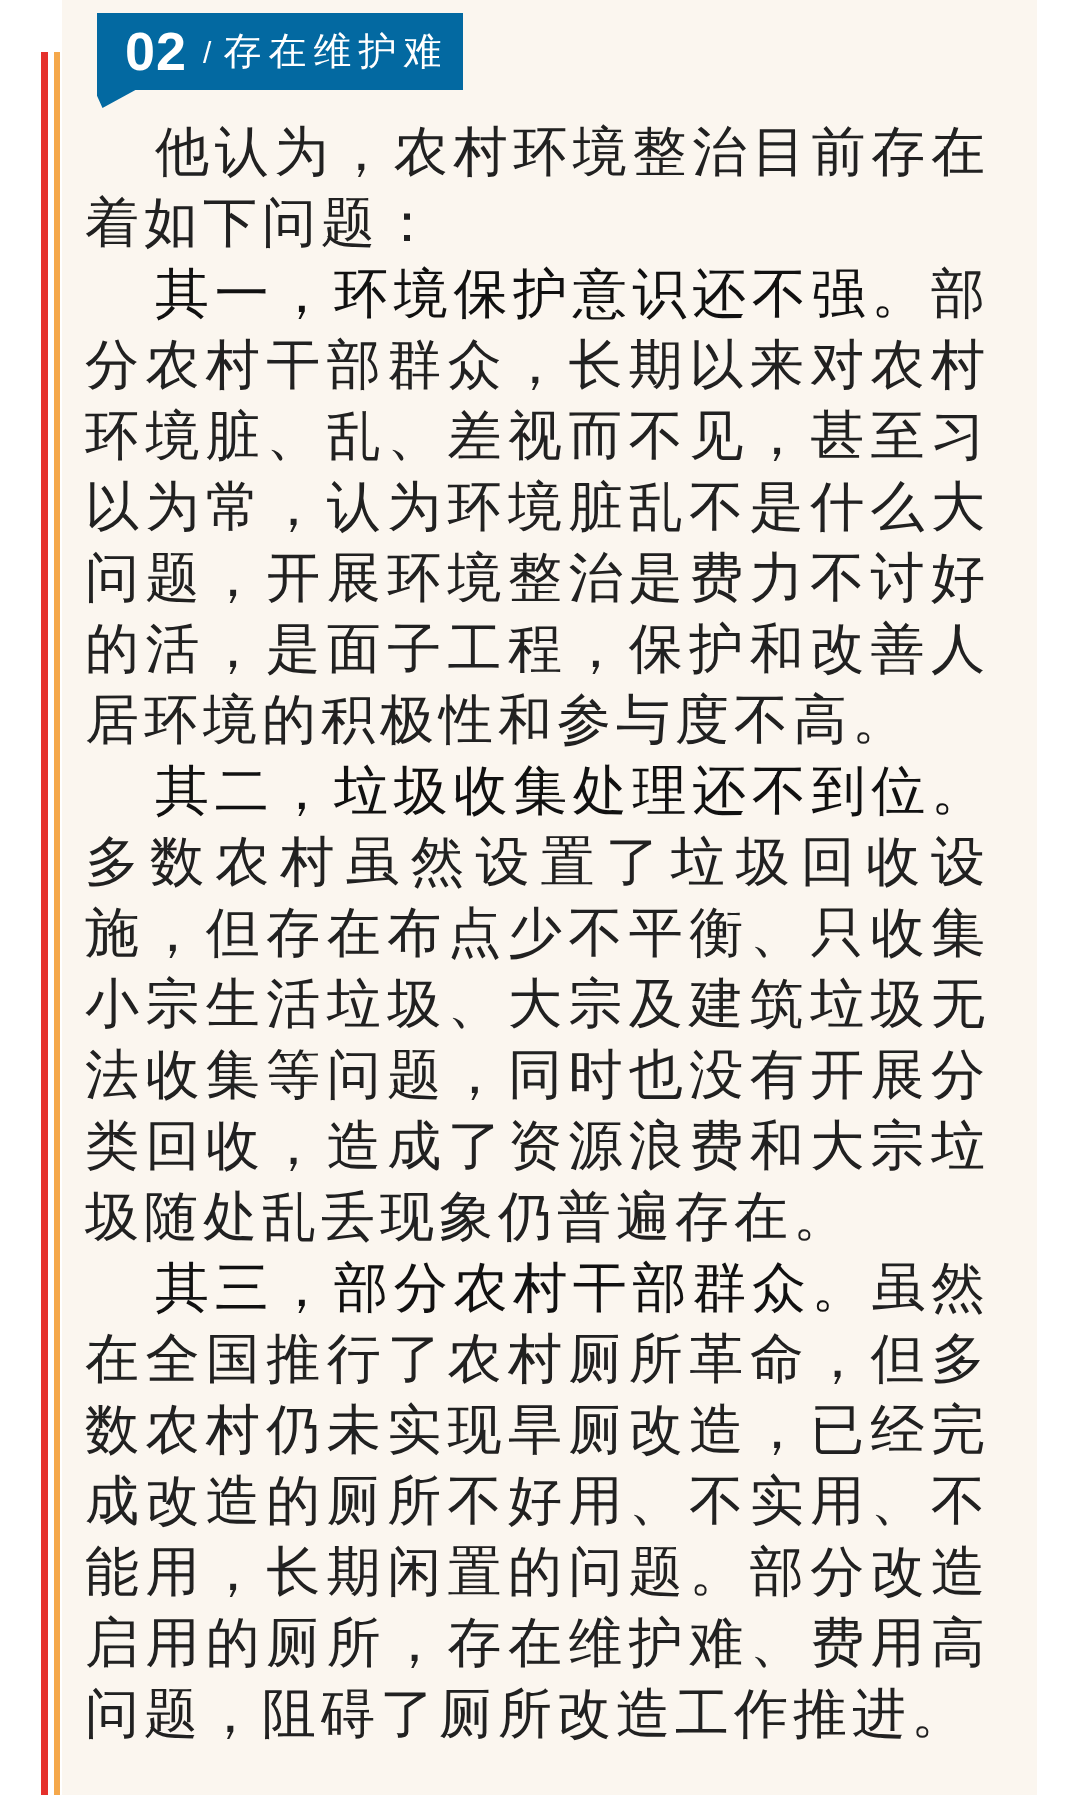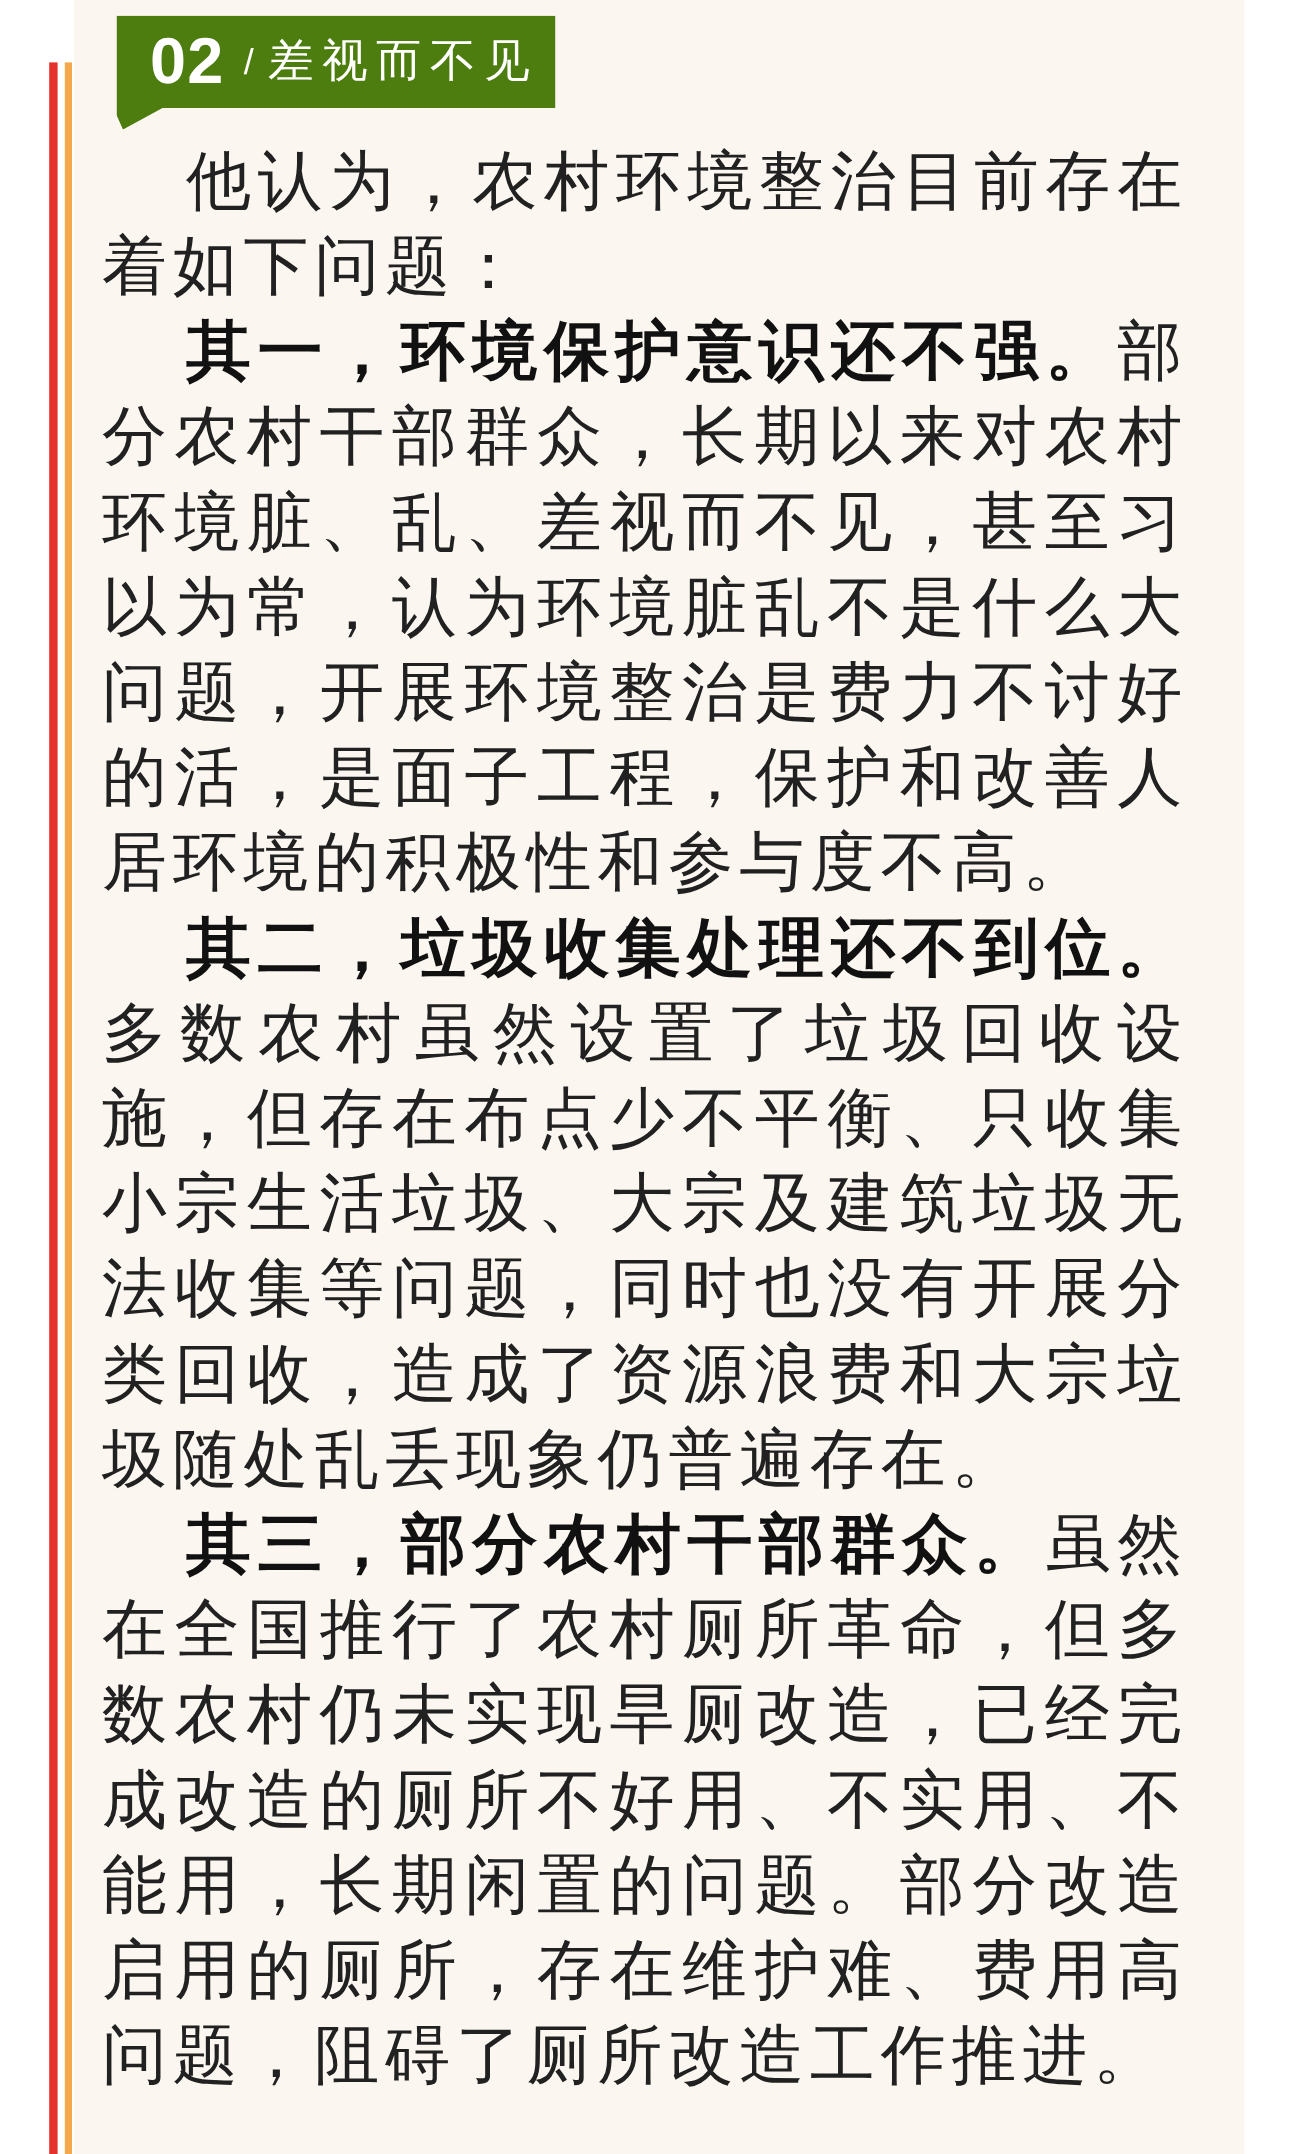--- a/index.html
+++ b/index.html
@@ -26,21 +26,21 @@
   .line-orange {
     position: absolute;
     left: 54px; top: 52px;
     width: 6px; height: 1743px;
     background: #f5a84b;
   }
   .badge {
     position: absolute;
     left: 97px; top: 13px;
     width: 366px; height: 95px;
-    background: #4d7c0f;
+    background: #0369a1;
     clip-path: polygon(0 0, 100% 0, 100% 81%, 10.5% 81%, 1.5% 100%, 0 87%);
     color: #ffffff;
     display: flex;
     align-items: center;
     box-sizing: border-box;
     padding: 0 0 20px 28px;
   }
   .badge-number {
     font-size: 54px;
     font-weight: 700;
@@ -69,42 +69,42 @@
     letter-spacing: 5px;
     text-align: justify;
     text-justify: inter-character;
   }
   .article p {
     margin: 0;
     padding: 0;
     text-indent: 70px;
   }
   .article .run-bold {
-    font-weight: 700;
+    font-weight: 400;
     color: #111111;
     margin-top: 36px;
   }
   .article .run-regular {
     font-weight: 400;
   }
 </style>
 </head>
 <body>
 
 <div class="page">
 
   <div class="panel"></div>
 
   <div class="line-red"></div>
   <div class="line-orange"></div>
 
   <div class="badge">
     <span class="badge-number">02</span>
     <span class="badge-sep">/</span>
-    <span class="badge-title">差视而不见</span>
+    <span class="badge-title">存在维护难</span>
   </div>
 
   <div class="article">
       <p><span class="run-regular">他认为，农村环境整治目前存在着如下问题：</span></p>
       <p><span class="run-bold">其一，环境保护意识还不强。</span><span class="run-regular">部分农村干部群众，长期以来对农村环境脏、乱、差视而不见，甚至习以为常，认为环境脏乱不是什么大问题，开展环境整治是费力不讨好的活，是面子工程，保护和改善人居环境的积极性和参与度不高。</span></p>
       <p><span class="run-bold">其二，垃圾收集处理还不到位。</span><span class="run-regular">多数农村虽然设置了垃圾回收设施，但存在布点少不平衡、只收集小宗生活垃圾、大宗及建筑垃圾无法收集等问题，同时也没有开展分类回收，造成了资源浪费和大宗垃圾随处乱丢现象仍普遍存在。</span></p>
       <p><span class="run-bold">其三，部分农村干部群众。</span><span class="run-regular">虽然在全国推行了农村厕所革命，但多数农村仍未实现旱厕改造，已经完成改造的厕所不好用、不实用、不能用，长期闲置的问题。部分改造启用的厕所，存在维护难、费用高问题，阻碍了厕所改造工作推进。</span></p>
     </div>
 
 </div>

